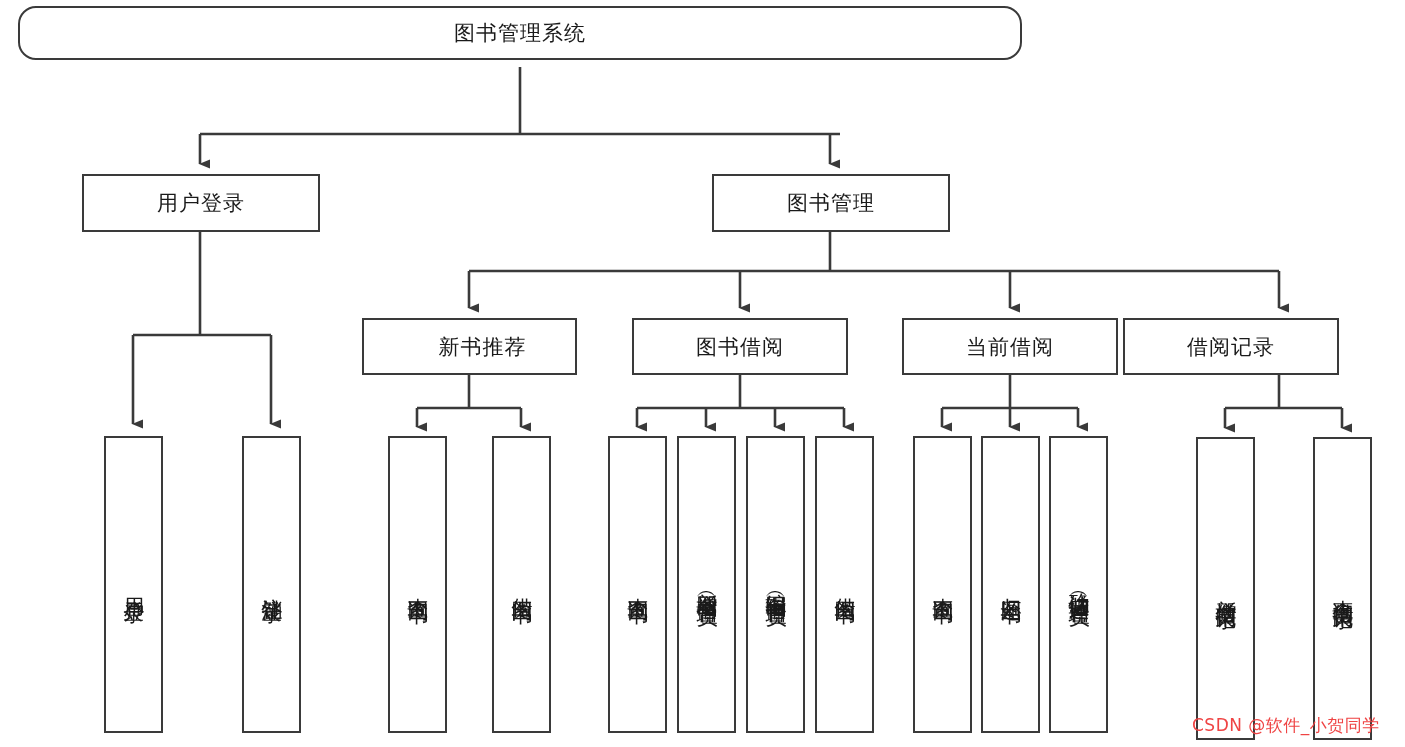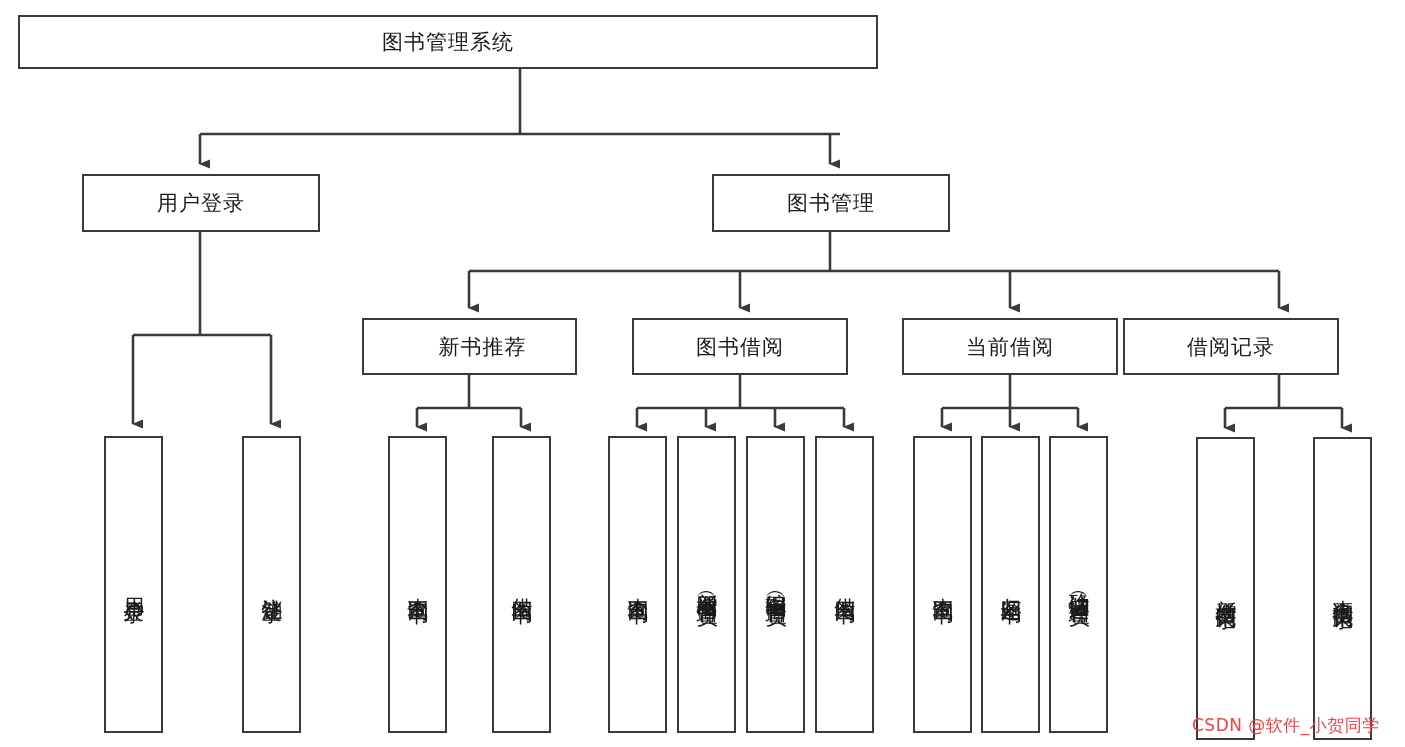--- a/index.html
+++ b/index.html
@@ -109,21 +109,21 @@
       <path d="M1010,408 L1010,427" marker-end="url(#arrowhead)"></path>
       <path d="M1078,408 L1078,427" marker-end="url(#arrowhead)"></path>
 
       <path d="M1279,375 L1279,408"></path>
       <path d="M1225,408 L1342,408"></path>
       <path d="M1225,408 L1225,428" marker-end="url(#arrowhead)"></path>
       <path d="M1342,408 L1342,428" marker-end="url(#arrowhead)"></path>
     </g>
   </svg>
 
-  <div class="node horiz" style="left:18px; top:15px; width:860px; height:54px;">
+  <div class="node horiz" style="left:18px; top:6px; width:1004px; height:54px;border-radius:18px;">
     <span>图书管理系统</span>
   </div>
 
   <div class="node horiz" style="left:82px; top:174px; width:238px; height:58px;">
     <span>用户登录</span>
   </div>
 
   <div class="node horiz" style="left:712px; top:174px; width:238px; height:58px;text-align:right;">
     <span>图书管理</span>
   </div>

